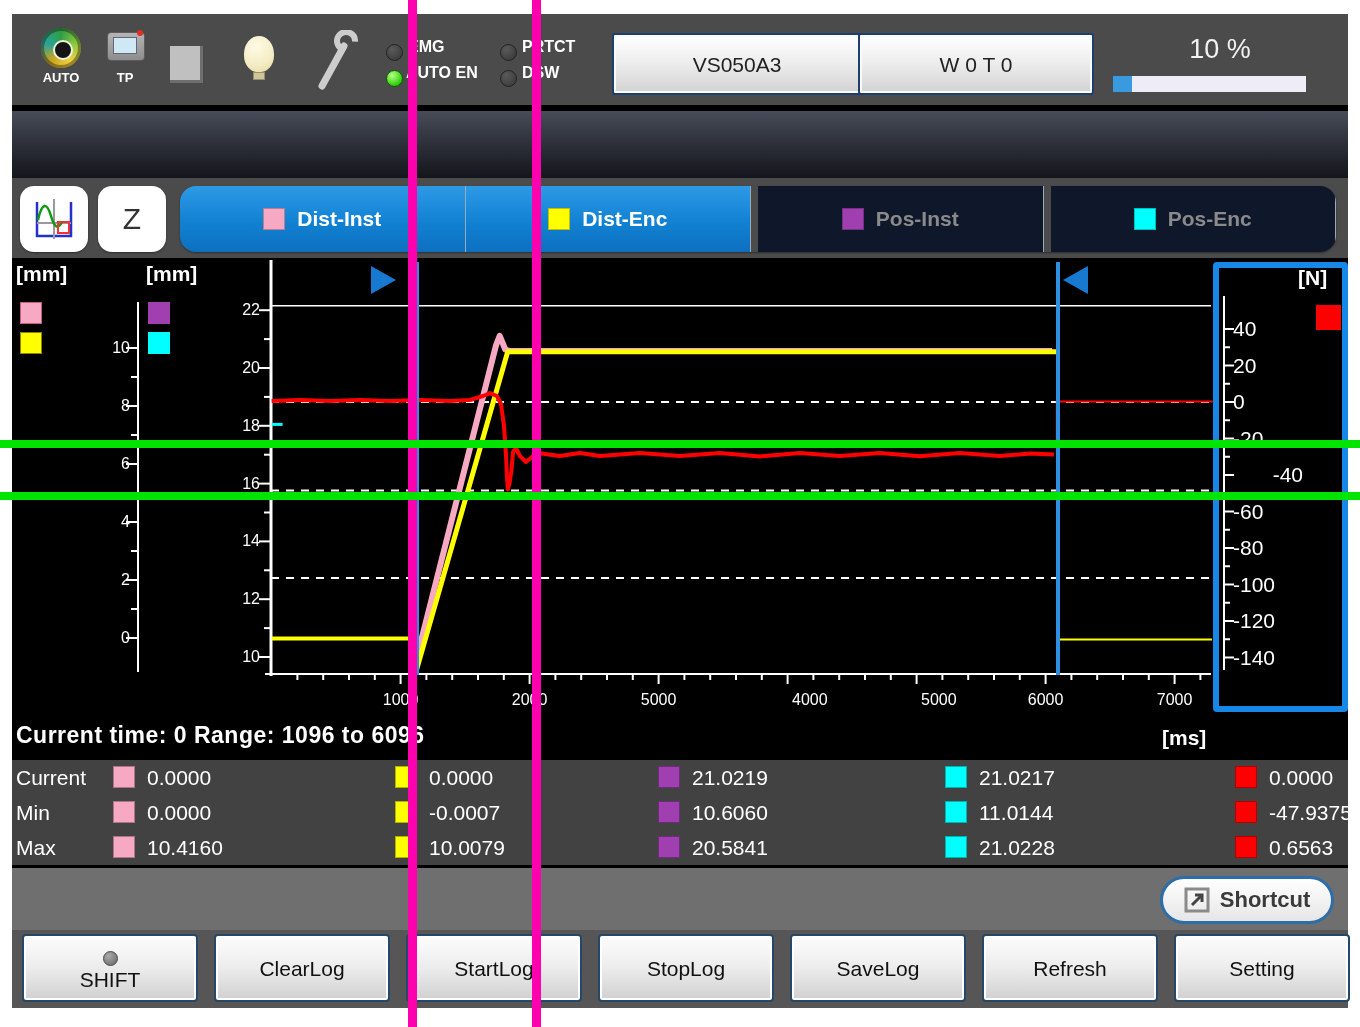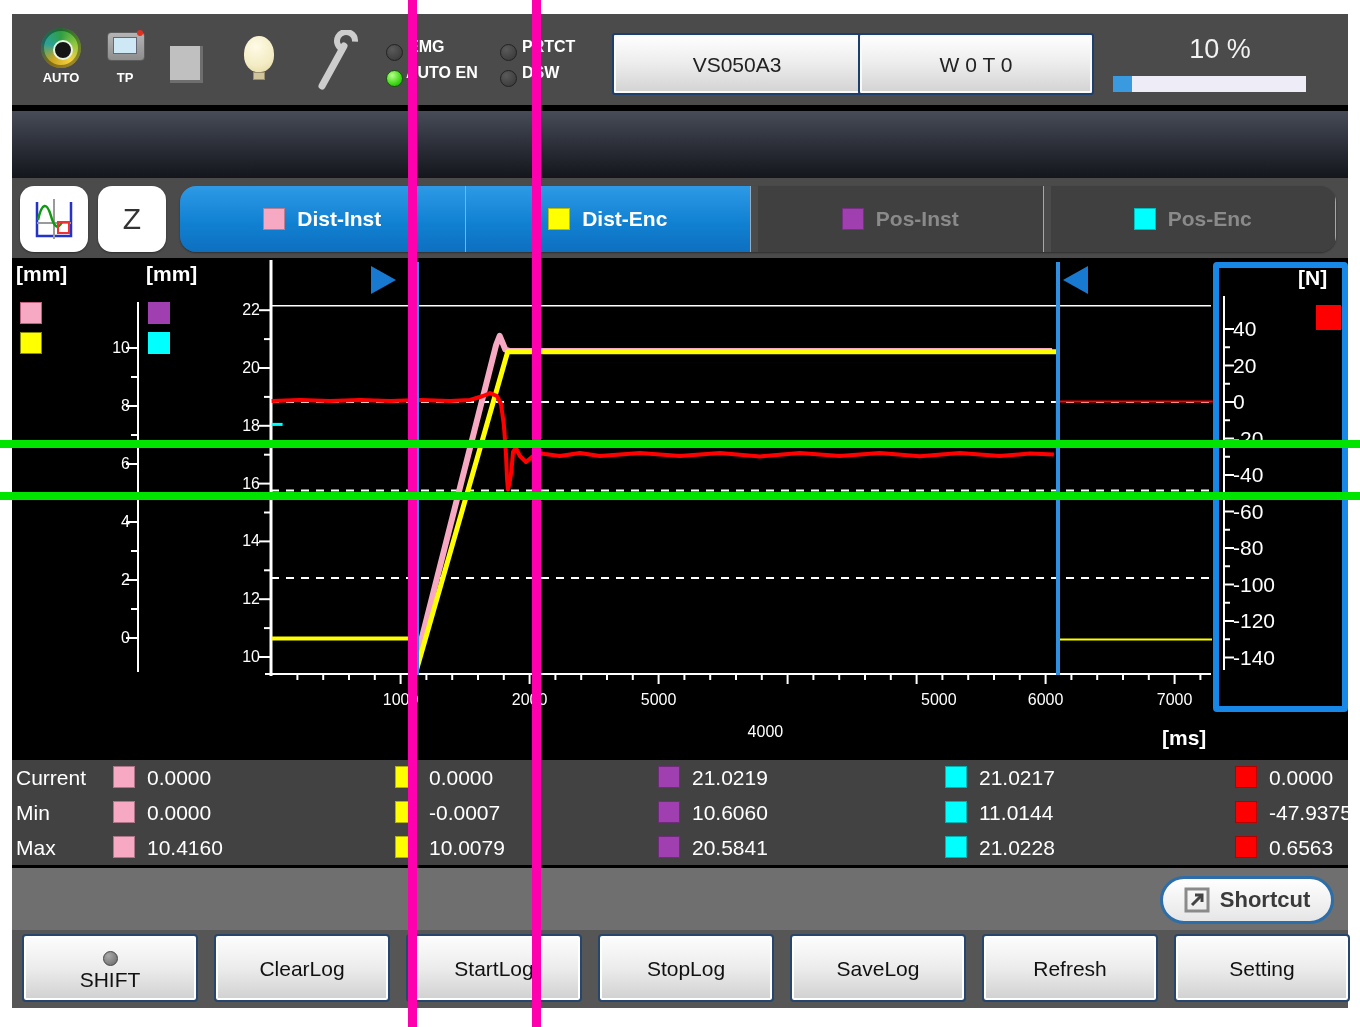--- a/index.html
+++ b/index.html
@@ -18,21 +18,21 @@
   .title-text{left:30px;top:125px;color:#fff;font-size:29px;font-weight:500;letter-spacing:1px;text-shadow:1px 1px 1px #000;}
   .led{width:17px;height:17px;border-radius:50%;background:radial-gradient(circle at 35% 30%,#5a5a5a,#353535);border:1px solid #222;box-sizing:border-box;}
   .led.on{background:radial-gradient(circle at 35% 30%,#b8ff8a,#3ed816 60%,#1d9a06);border:1px solid #145c04;}
   .led-label{color:#fff;font-size:16px;font-weight:bold;white-space:nowrap;}
   .tb-btn{height:62px;background:linear-gradient(#ffffff,#ececec 50%,#d2d2d2);border:2px solid #1c3f6e;border-radius:3px;
           box-shadow:inset 0 0 0 2px #fafafa;color:#222;font-size:21px;text-align:center;line-height:58px;}
   .white-tool{width:68px;height:66px;background:#fff;border-radius:14px;top:186px;box-shadow:0 1px 2px rgba(0,0,0,.4);}
   .legend-strip{left:180px;top:186px;width:1156px;height:66px;border-radius:16px;overflow:hidden;display:flex;box-shadow:0 1px 2px rgba(0,0,0,.4);}
   .legend-item{flex:1;display:flex;align-items:center;justify-content:center;gap:12px;font-size:21px;font-weight:bold;border-right:1px solid #9ab;box-sizing:border-box;}
   .legend-item.on{background:linear-gradient(#2e9ae6,#1181d2 55%,#0e6fbf);color:#fff;}
-  .legend-item.off{background:#404040;color:#8a8a8a;margin-left:7px;}
+  .legend-item.off{background:#0f172a;color:#8a8a8a;margin-left:7px;}
   .swatch{width:22px;height:22px;box-shadow:inset 0 0 0 1px rgba(0,0,0,.25);}
   .unit-label{color:#fff;font-size:21px;font-weight:bold;}
   .tick{position:absolute;color:#fff;font-size:16px;line-height:24px;white-space:nowrap;}
   .status-text{left:16px;top:722px;color:#fff;font-size:23px;font-weight:bold;letter-spacing:.5px;}
   .trow-label{color:#fff;font-size:21px;}
   .tcell{position:absolute;color:#fff;font-size:21px;white-space:nowrap;}
   .tsw{position:absolute;width:22px;height:22px;box-shadow:inset 0 0 0 1px rgba(0,0,0,.3);}
   .shortcut-btn{left:1160px;top:876px;width:174px;height:48px;background:linear-gradient(#ffffff,#e6e6e6);border:3px solid #2d6da8;border-radius:24px;
       box-sizing:border-box;display:flex;align-items:center;justify-content:center;gap:10px;color:#3a3a3a;font-size:22px;font-weight:bold;}
   .action-btn{position:absolute;top:934px;width:176px;height:68px;background:linear-gradient(#fdfdfd,#ececec 50%,#d0d0d0);
@@ -149,30 +149,30 @@
       <div class="tick" style="position: absolute; left: 212px; top: 587.2px; width: 48px; text-align: right;">12</div>
       <div class="tick" style="position: absolute; left: 212px; top: 529.4px; width: 48px; text-align: right;">14</div>
       <div class="tick" style="position: absolute; left: 212px; top: 471.6px; width: 48px; text-align: right;">16</div>
       <div class="tick" style="position: absolute; left: 212px; top: 413.8px; width: 48px; text-align: right;">18</div>
       <div class="tick" style="position: absolute; left: 212px; top: 356px; width: 48px; text-align: right;">20</div>
       <div class="tick" style="position: absolute; left: 212px; top: 298.2px; width: 48px; text-align: right;">22</div>
       <div class="tick" style="position: absolute; left: 1233px; top: 317px; width: 70px; font-size: 21px;">40</div>
       <div class="tick" style="position: absolute; left: 1233px; top: 353.5px; width: 70px; font-size: 21px;">20</div>
       <div class="tick" style="position: absolute; left: 1233px; top: 390px; width: 70px; font-size: 21px;">0</div>
       <div class="tick" style="position: absolute; left: 1233px; top: 426.5px; width: 70px; font-size: 21px;">-20</div>
-      <div class="tick" style="position: absolute; left: 1233px; top: 463px; width: 70px; font-size: 21px;">-40</div>
+      <div class="tick" style="position: absolute; left: 1233px; top: 463px; width: 70px; font-size: 21px; text-align: right;">-40</div>
       <div class="tick" style="position: absolute; left: 1233px; top: 499.5px; width: 70px; font-size: 21px;">-60</div>
       <div class="tick" style="position: absolute; left: 1233px; top: 536px; width: 70px; font-size: 21px;">-80</div>
       <div class="tick" style="position: absolute; left: 1233px; top: 572.5px; width: 70px; font-size: 21px;">-100</div>
       <div class="tick" style="position: absolute; left: 1233px; top: 609px; width: 70px; font-size: 21px;">-120</div>
       <div class="tick" style="position: absolute; left: 1233px; top: 645.5px; width: 70px; font-size: 21px;">-140</div>
       <div class="tick" style="position: absolute; left: 360.6px; top: 688px; width: 80px; text-align: center;">1000</div>
       <div class="tick" style="position: absolute; left: 489.6px; top: 688px; width: 80px; text-align: center;">2000</div>
       <div class="tick" style="position: absolute; left: 618.6px; top: 688px; width: 80px; text-align: center;">5000</div>
-      <div class="tick" style="position: absolute; left: 747.6px; top: 688px; width: 80px; text-align: left; margin-top: 32px;">4000</div>
+      <div class="tick" style="position: absolute; left: 747.6px; top: 688px; width: 80px; text-align: right;">4000</div>
       <div class="tick" style="position: absolute; left: 876.6px; top: 688px; width: 80px; text-align: right;">5000</div>
       <div class="tick" style="position: absolute; left: 1005.6px; top: 688px; width: 80px; text-align: center;">6000</div>
       <div class="tick" style="position: absolute; left: 1134.6px; top: 688px; width: 80px; text-align: center;">7000</div>
     </div>
 
   <svg id="chart-svg" width="1360" height="1027">
       <line x1="271" x2="1211" y1="305.86500000000007" y2="305.86500000000007" stroke="#fff" stroke-width="1.5"></line>
       <line x1="271" x2="1211" y1="402" y2="402" stroke="#fff" stroke-width="2" stroke-dasharray="8 7"></line>
       <line x1="271" x2="1211" y1="490.5125" y2="490.5125" stroke="#fff" stroke-width="2" stroke-dasharray="8 7"></line>
       <line x1="271" x2="1211" y1="578.1125" y2="578.1125" stroke="#fff" stroke-width="2" stroke-dasharray="8 7"></line>
@@ -266,20 +266,21 @@
       <polyline points="1057.0,351.8 1058.2,639.5 1212.0,639.5" fill="none" stroke="#ffff00" stroke-width="2" stroke-linejoin="round"></polyline>
       <polyline points="271.6,401.1 300.0,400.0 330.0,401.1 360.0,400.0 390.0,401.1 420.0,400.0 450.0,401.1 470.0,400.0 483.0,396.0 490.0,393.1 497.0,396.0 501.0,404.0 503.9,425.0 506.0,454.9 507.0,477.9 507.9,489.4 509.7,482.3 511.5,470.1 513.0,452.0 515.9,448.0 519.9,456.0 526.0,462.0 531.9,456.9 538.0,452.9 545.0,454.0 559.9,456.0 579.9,452.9 599.9,456.0 639.9,452.9 679.9,456.0 719.9,452.9 759.9,456.4 799.9,452.9 839.8,456.0 879.8,453.1 919.8,456.2 959.8,452.9 999.8,456.0 1029.9,453.5 1053.9,454.6" fill="none" stroke="#ff0000" stroke-width="4" stroke-linejoin="round"></polyline>
       <polyline points="1056.8,454.6 1056.8,401.5 1212.8,401.5" fill="none" stroke="#ff0000" stroke-width="2" stroke-linejoin="round"></polyline>
     </svg>
 
   <div class="cursorline" style="left:416px;top:262px;width:3px;height:413px;z-index:22;"></div>
   <div class="cursorline" style="left:1056px;top:262px;width:4px;height:413px;z-index:22;"></div>
   <div class="tri" style="left:371px;top:266px;border-top:14px solid transparent;border-bottom:14px solid transparent;border-left:25px solid #1779cf;z-index:22;"></div>
   <div class="tri" style="left:1063px;top:266px;border-top:14px solid transparent;border-bottom:14px solid transparent;border-right:25px solid #1779cf;z-index:22;"></div>
 
+  <div class="abs status-text">Current time: 0  Range: 1096 to 6096</div>
   <div class="abs unit-label" style="left:1162px;top:726px;">[ms]</div>
 
   <div class="abs bar-table"></div>
   <div id="table-rows" class="abs" style="left:0;top:0;">
       <div style="position: absolute; left: 0px; top: 764px; width: 1360px; height: 30px;">
         <div class="trow-label" style="position: absolute; left: 16px; top: 2px;">Current</div>
         <div class="tsw" style="position: absolute; left: 113px; top: 2px; background: rgb(247, 168, 195);"></div>
         <div class="tcell" style="position: absolute; left: 147px; top: 2px;">0.0000</div>
         <div class="tsw" style="position: absolute; left: 395px; top: 2px; background: rgb(255, 255, 0);"></div>
         <div class="tcell" style="position: absolute; left: 429px; top: 2px;">0.0000</div>

